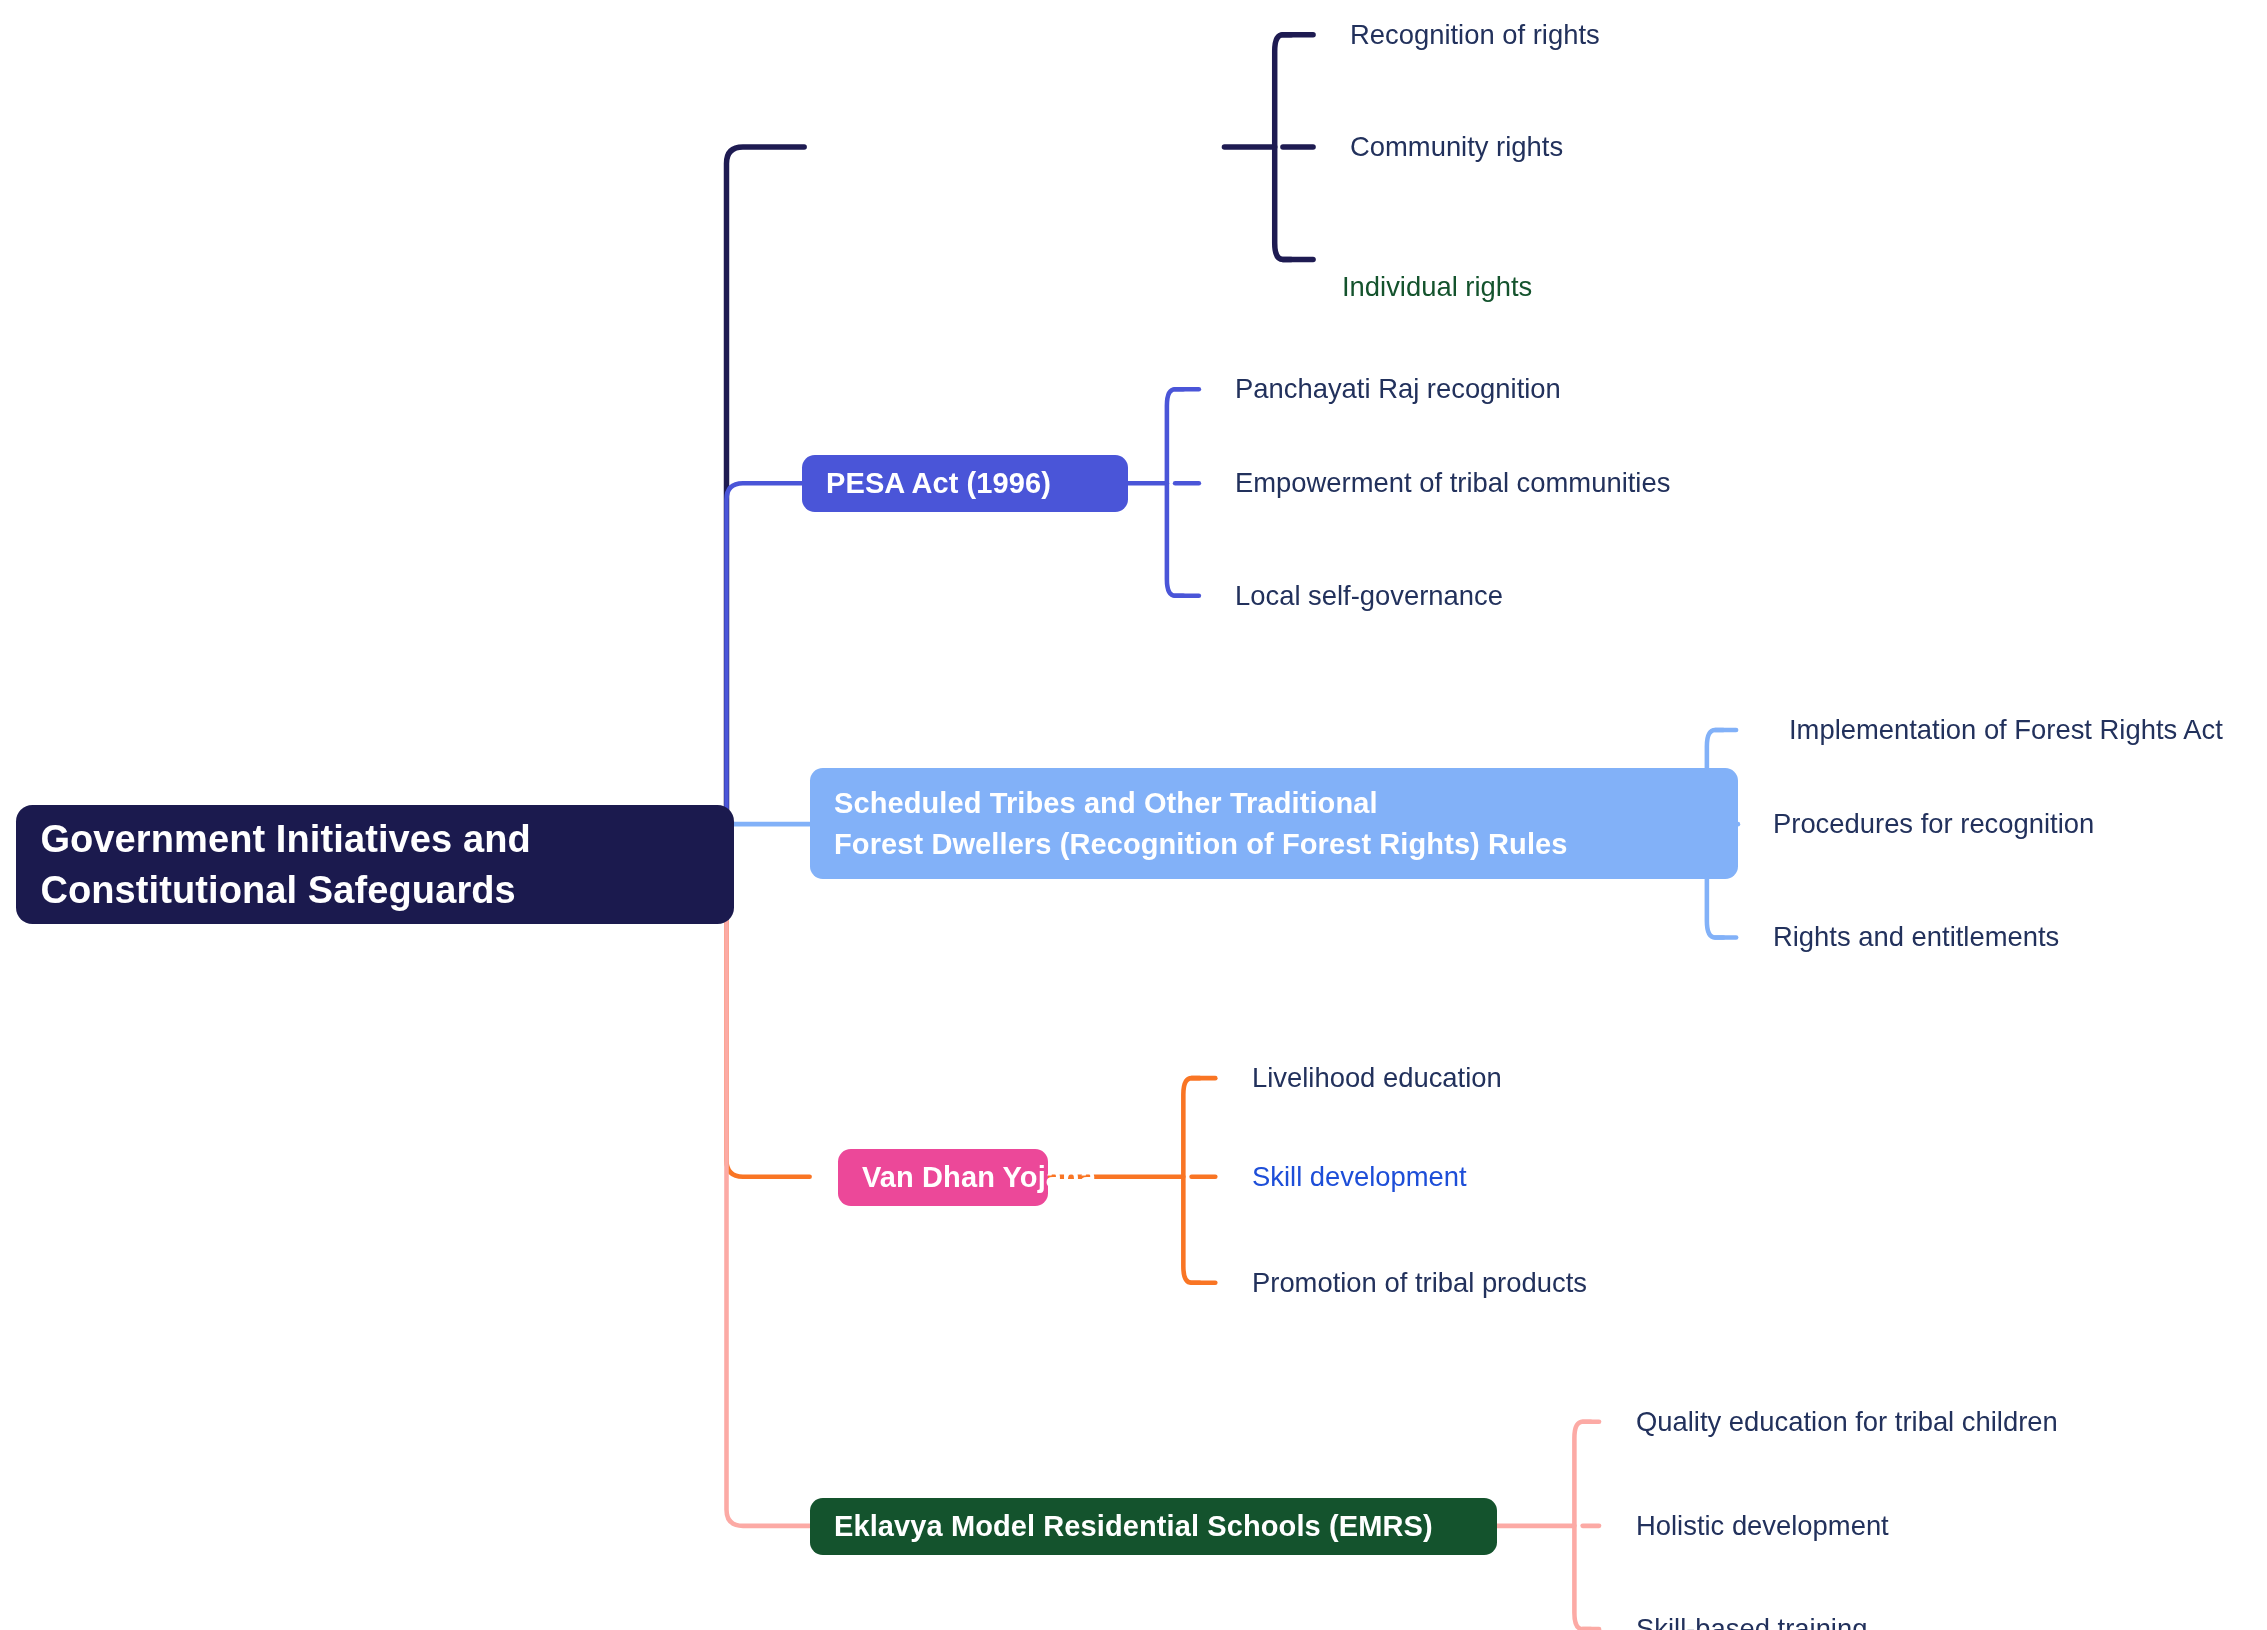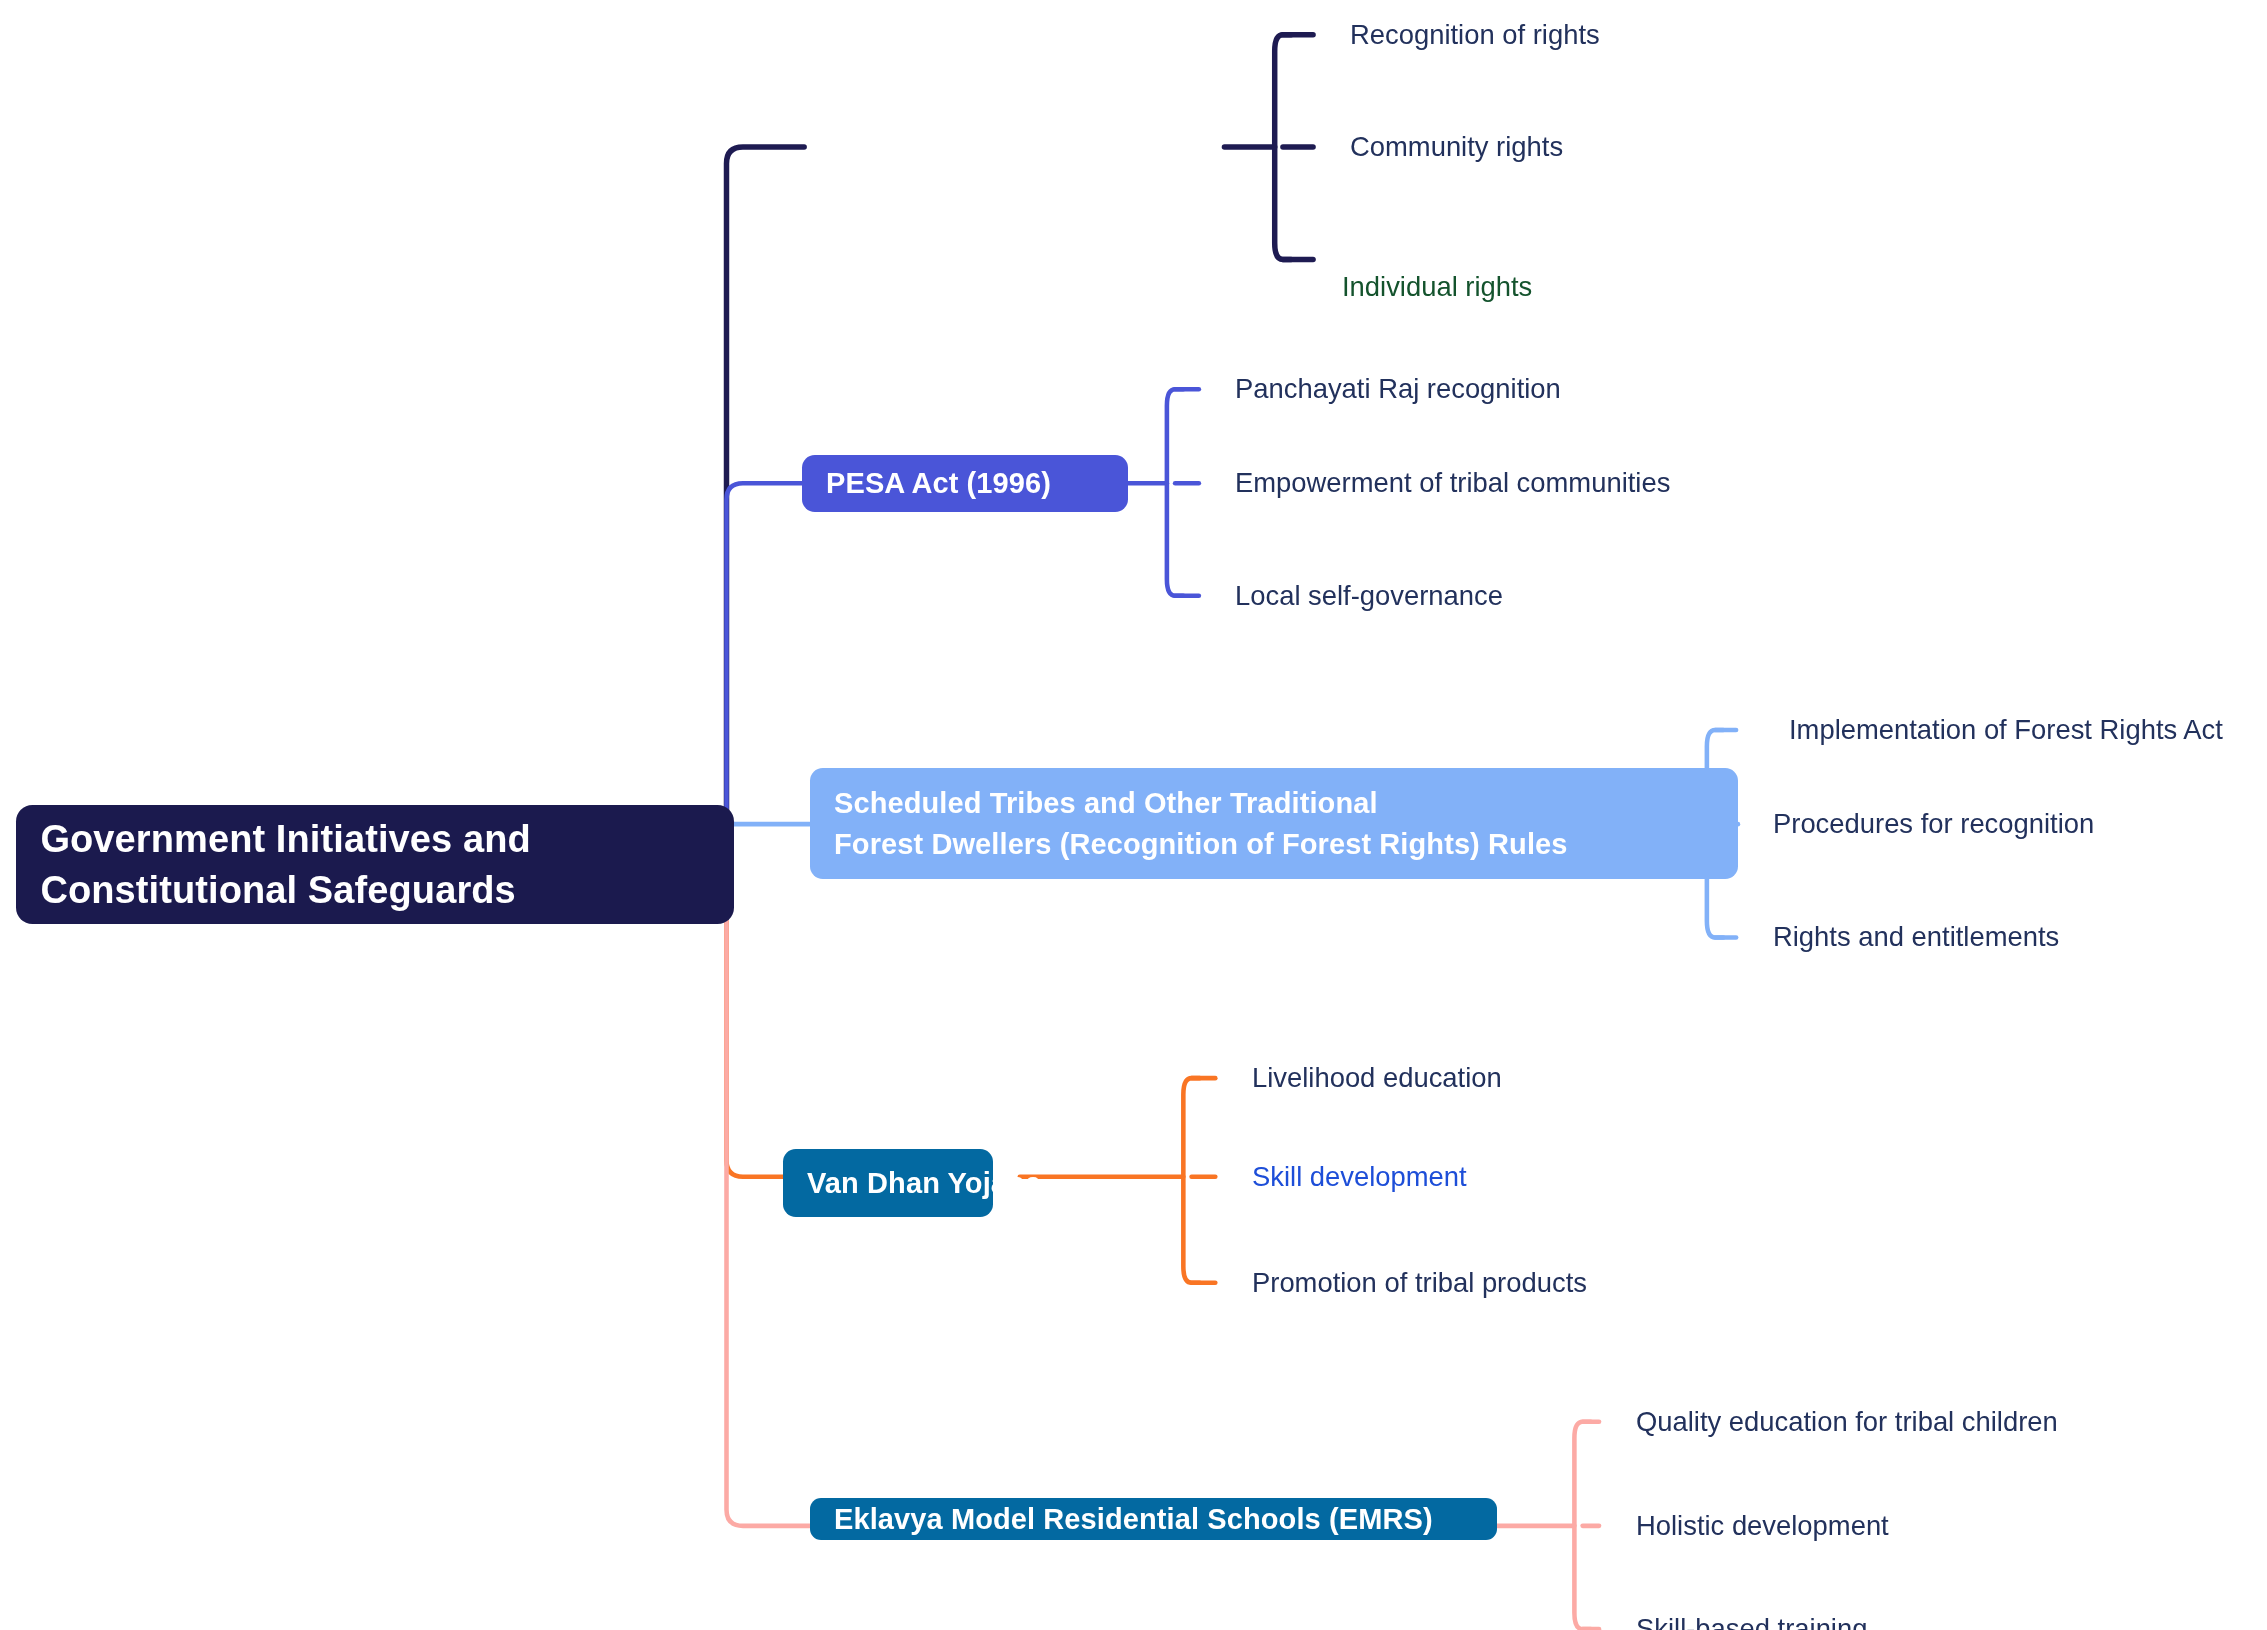--- a/index.html
+++ b/index.html
@@ -119,28 +119,28 @@
   <div class="leaf" id="leaf-1-2" style="left: 1235px; top: 596px; color: rgb(34, 49, 92);">Local self-governance</div>
 
   <div class="node branch-node" id="branch-2" style="left: 810px; top: 768px; width: 928px; height: 111px; background: rgb(130, 177, 248); color: rgb(255, 255, 255);">
     <span class="line">Scheduled Tribes and Other Traditional</span>
     <span class="line">Forest Dwellers (Recognition of Forest Rights) Rules</span>
   </div>
   <div class="leaf" id="leaf-2-0" style="left: 1773px; top: 730px; color: rgb(34, 49, 92); margin-left: 16px;">Implementation of Forest Rights Act</div>
   <div class="leaf" id="leaf-2-1" style="left: 1773px; top: 824px; color: rgb(34, 49, 92);">Procedures for recognition</div>
   <div class="leaf" id="leaf-2-2" style="left: 1773px; top: 937px; color: rgb(34, 49, 92);">Rights and entitlements</div>
 
-  <div class="node branch-node" id="branch-3" style="left: 783px; top: 1149px; width: 210px; height: 68px; background: #0369a1; color: rgb(255, 255, 255);">
+  <div class="node branch-node" id="branch-3" style="left: 838px; top: 1149px; width: 210px; height: 57px; background: #ec4899; color: rgb(255, 255, 255);">
     <span class="line">Van Dhan Yojana</span>
   </div>
   <div class="leaf" id="leaf-3-0" style="left: 1252px; top: 1078px; color: rgb(34, 49, 92);">Livelihood education</div>
   <div class="leaf" id="leaf-3-1" style="left: 1252px; top: 1177px; color: #1d4ed8;">Skill development</div>
   <div class="leaf" id="leaf-3-2" style="left: 1252px; top: 1283px; color: rgb(34, 49, 92);">Promotion of tribal products</div>
 
-  <div class="node branch-node" id="branch-4" style="left: 810px; top: 1498px; width: 687px; height: 42px; background: #0369a1; color: rgb(255, 255, 255); border-radius: 11px;">
+  <div class="node branch-node" id="branch-4" style="left: 810px; top: 1498px; width: 687px; height: 57px; background: #14532d; color: rgb(255, 255, 255);">
     <span class="line">Eklavya Model Residential Schools (EMRS)</span>
   </div>
   <div class="leaf" id="leaf-4-0" style="left: 1636px; top: 1422px; color: rgb(34, 49, 92);">Quality education for tribal children</div>
   <div class="leaf" id="leaf-4-1" style="left: 1636px; top: 1526px; color: rgb(34, 49, 92);">Holistic development</div>
   <div class="leaf" id="leaf-4-2" style="left: 1636px; top: 1629px; color: rgb(34, 49, 92);">Skill-based training</div>
 
 </div>
 
 
 </body></html>

